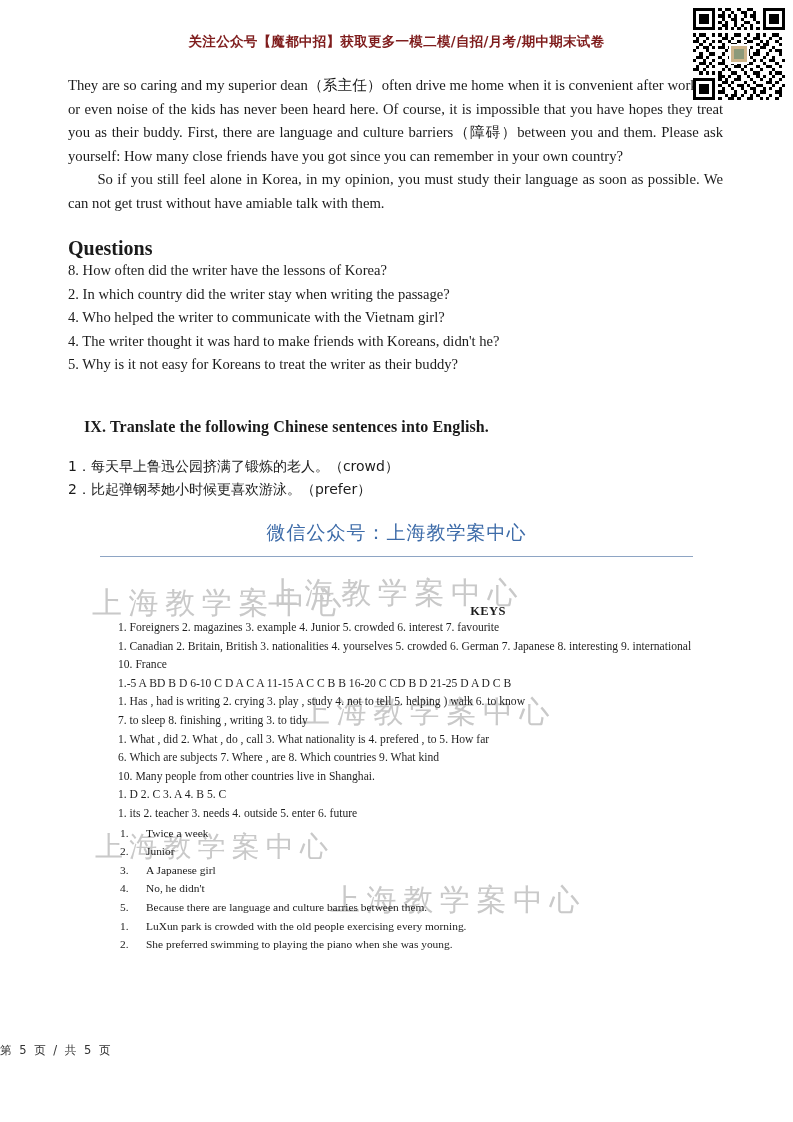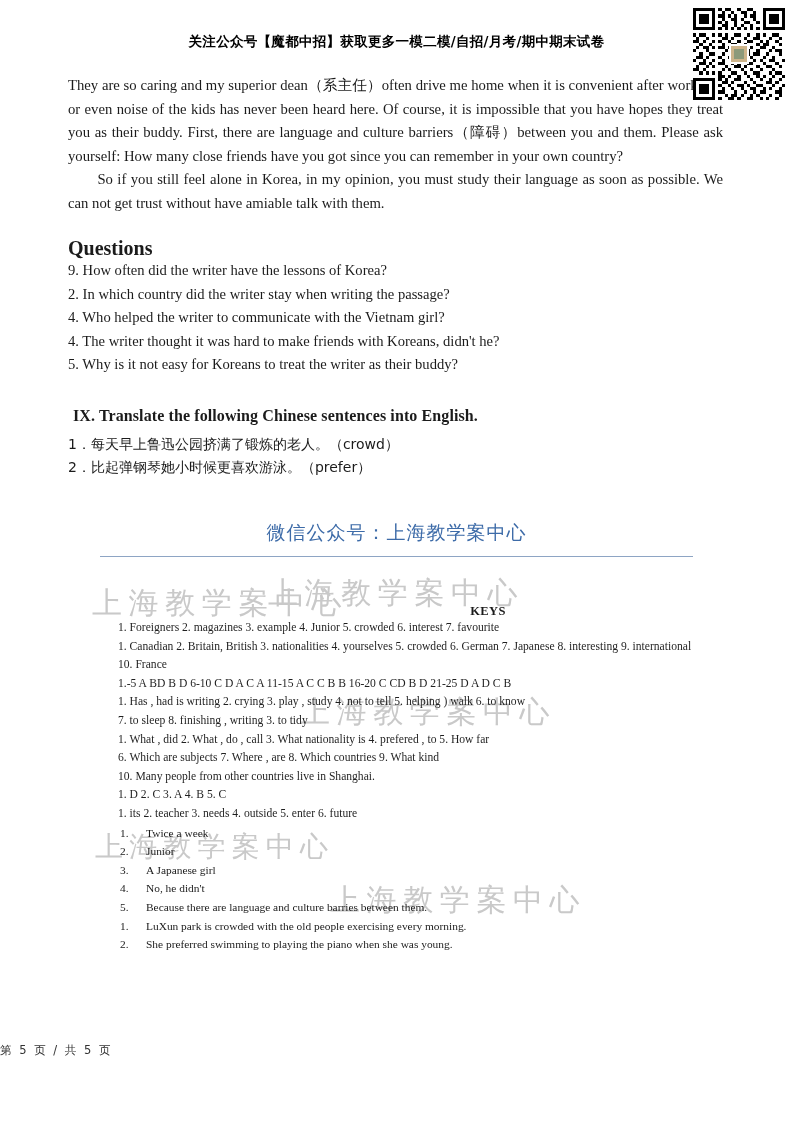--- a/index.html
+++ b/index.html
@@ -56,21 +56,21 @@
     left: 0;
     top: 32px;
     width: 793px;
     text-align: center;
     z-index: 3;
   }
   #promo-banner .promo-text {
     font-family: "DejaVu Sans", "Liberation Sans", sans-serif;
     font-size: 13.5px;
     font-weight: 700;
-    color: #000000;
+    color: #7f1d1d;
     letter-spacing: 0.3px;
   }
 
   
   #content {
     position: absolute;
     left: 68px;
     top: 74px;
     width: 655px;
     z-index: 2;
@@ -88,21 +88,21 @@
   h3.sec-head {
     font-size: 20px;
     font-weight: 700;
     margin: 0;
     line-height: 22px;
     font-family: "Liberation Serif", serif;
   }
   h3.big-head {
     font-size: 16px;
     font-weight: 700;
-    margin: 5px;
+    margin: 16px;
     line-height: 24px;
     letter-spacing: 0.1px;
   }
   ol.qlist, ul.plain {
     list-style: none;
     margin: 0;
     padding: 0;
   }
   ol.qlist li {
     font-size: 14.6px;
@@ -444,21 +444,21 @@
 
 <div id="content">
 
   <p class="para">They are so caring and my superior dean（系主任）often drive me home when it is convenient after work. Qu or even noise of the kids has never been heard here. Of course, it is impossible that you have hopes they treat you as their buddy. First, there are language and culture barriers（障碍）between you and them. Please ask yourself: How many close friends have you got since you can remember in your own country?</p>
   <p class="para indent">So if you still feel alone in Korea, in my opinion, you must study their language as soon as possible. We can not get trust without have amiable talk with them.</p>
 
   <div class="spacer-22"></div>
 
   <h3 class="sec-head">Questions</h3>
   <ol class="qlist">
-    <li>9. How often did the writer have the lessons of Korea?</li>
+    <li>8. How often did the writer have the lessons of Korea?</li>
     <li>2. In which country did the writer stay when writing the passage?</li>
     <li>4. Who helped the writer to communicate with the Vietnam girl?</li>
     <li>4. The writer thought it was hard to make friends with Koreans, didn't he?</li>
     <li>5. Why is it not easy for Koreans to treat the writer as their buddy?</li>
   </ol>
 
   <div class="spacer-22"></div>
 
   <h3 class="big-head">IX. Translate the following Chinese sentences into English.</h3>
   <ul class="plain">

